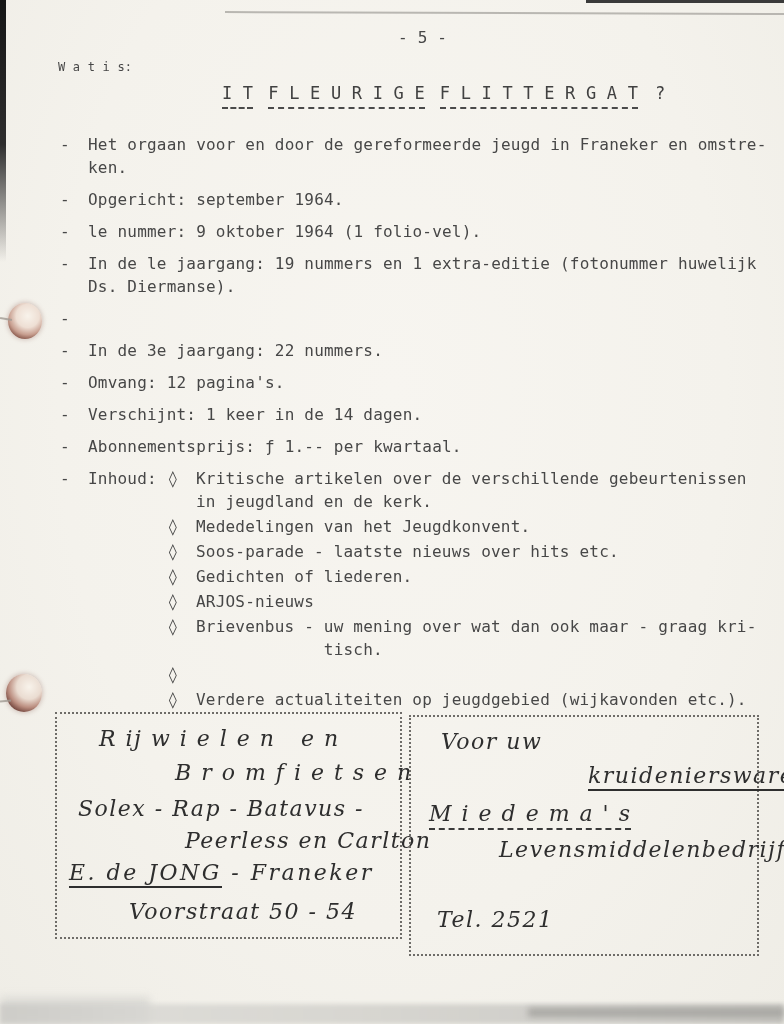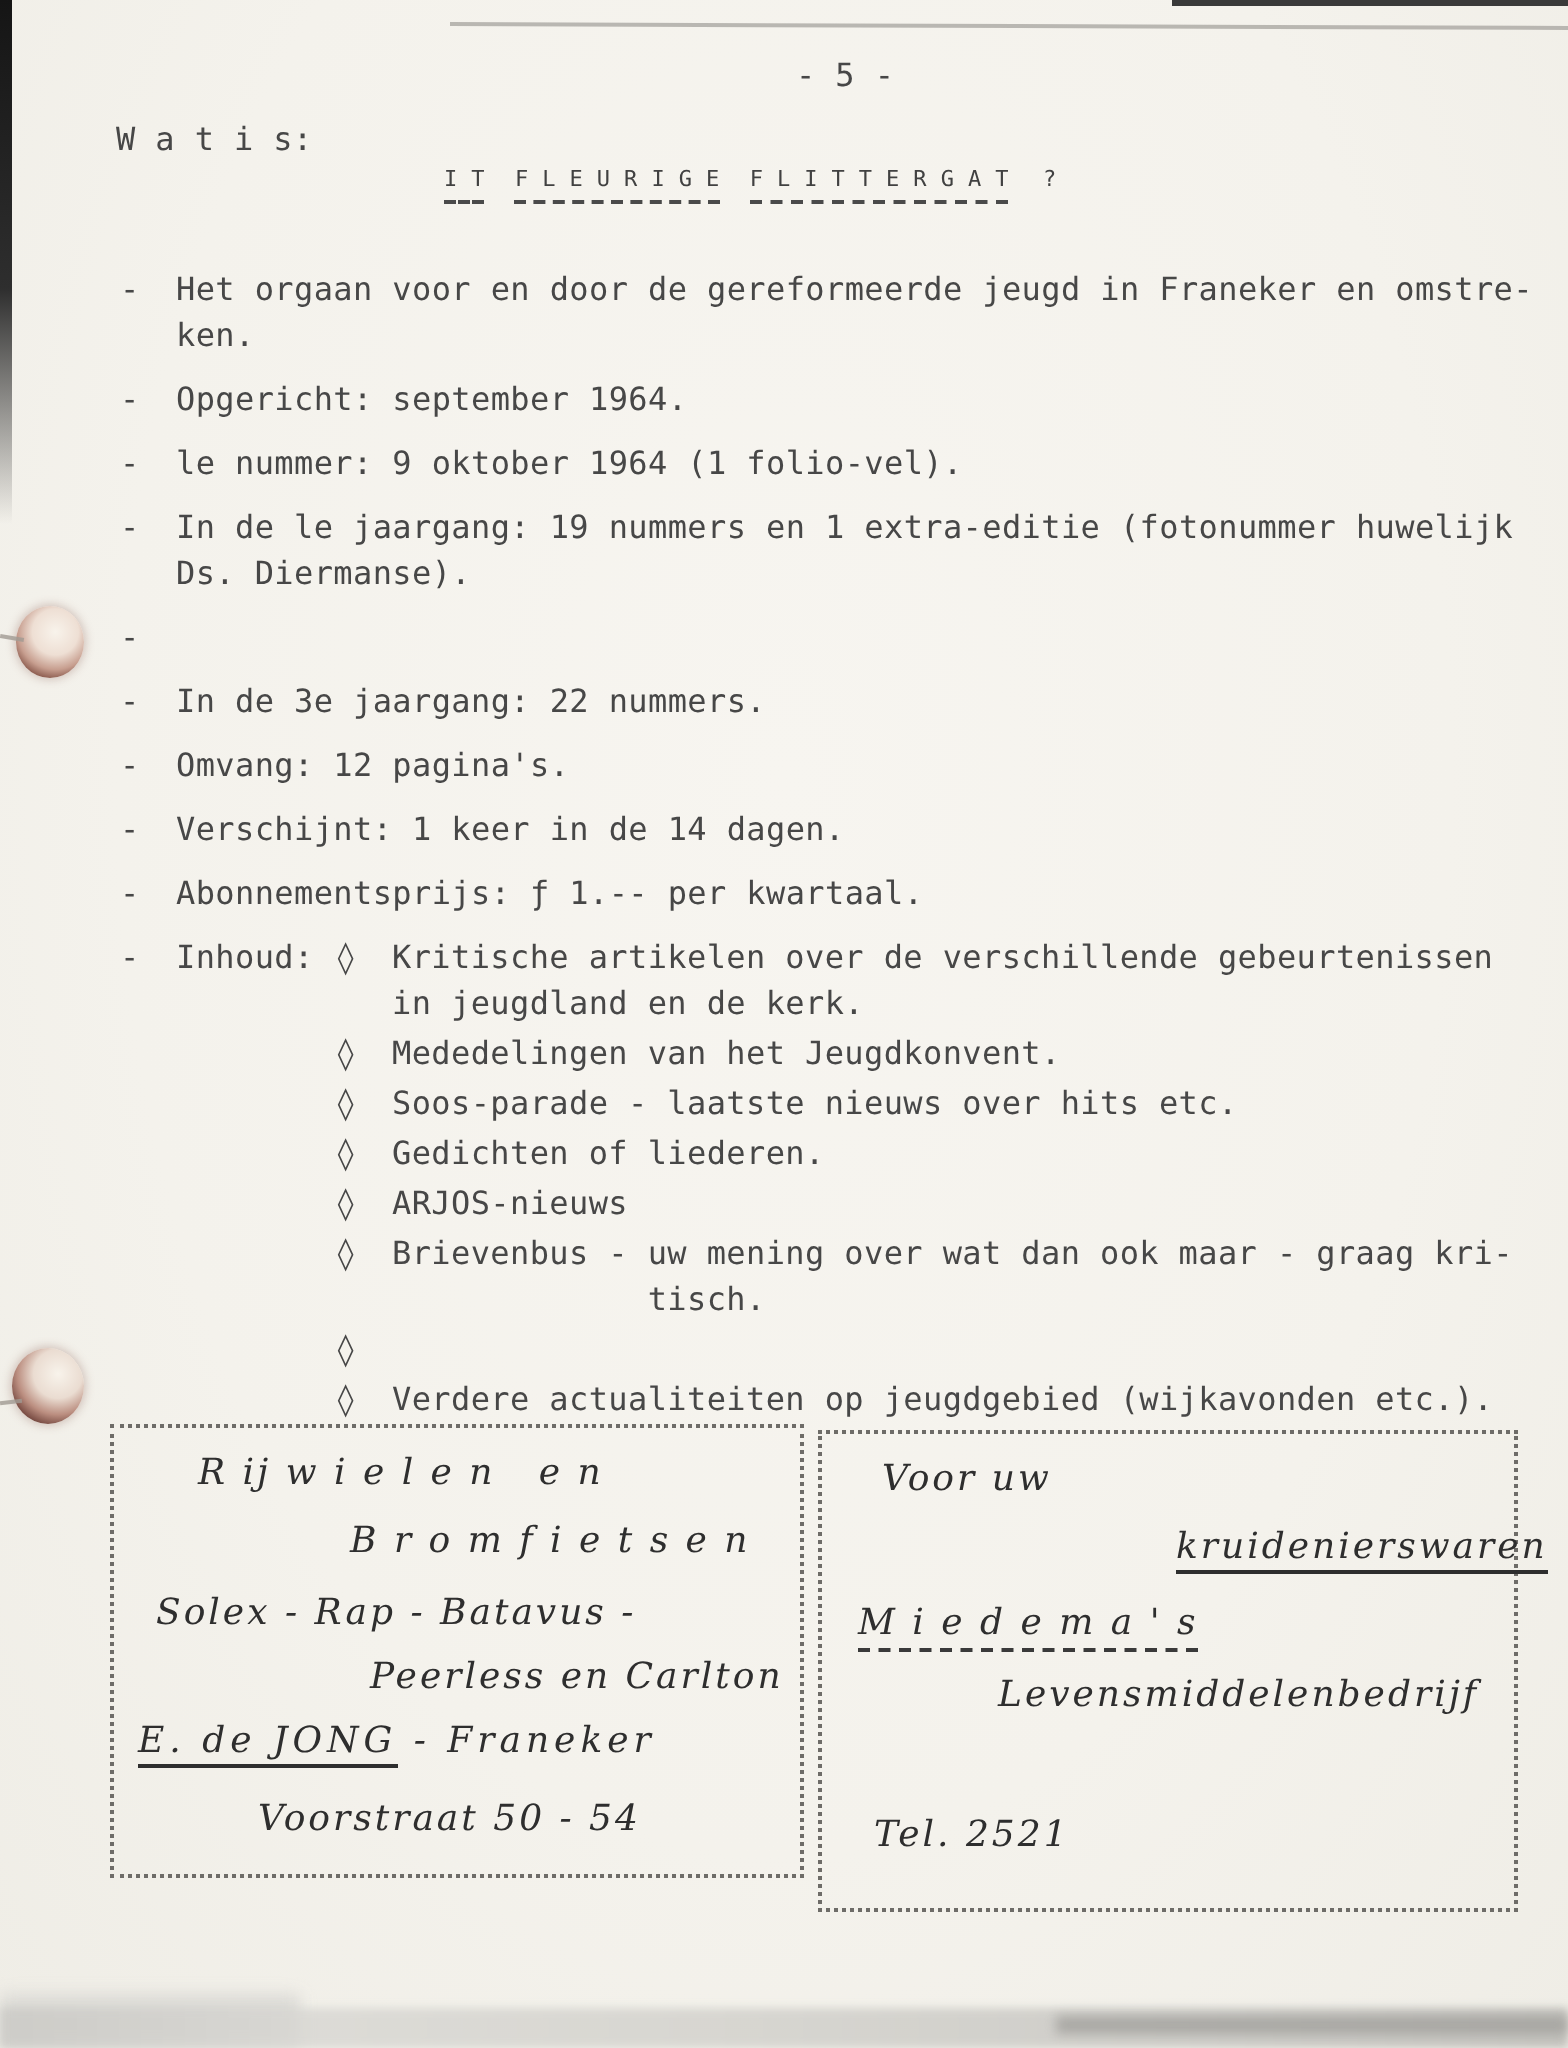--- a/index.html
+++ b/index.html
@@ -7,41 +7,41 @@
   .page {
     position:relative; width:784px; height:1024px; overflow:hidden;
     background:radial-gradient(ellipse at 50% 38%, #f7f5f0 0%, #f4f2ec 60%, #efede6 100%);
     font-family:"DejaVu Sans Mono","Liberation Mono",monospace;
     color:#474747;
   }
   .typed { font-family:"DejaVu Sans Mono","Liberation Mono",monospace; letter-spacing:0.2px; }
 
   
   .pageno { position:absolute; top:28px; left:398px; font-size:16px; }
-  .intro  { position:absolute; top:60px; left:58px;  font-size:16px; }
-  .title  { position:absolute; top:83px; left:222px; font-size:11px; white-space:nowrap; color:#414141; }
+  .intro  { position:absolute; top:60px; left:58px;  font-size:12px; }
+  .title  { position:absolute; top:83px; left:222px; font-size:17px; white-space:nowrap; color:#414141; }
   .title .tw { display:inline-block; border-bottom:2px dashed #4a4a4a; padding-bottom:4px; margin-right:15px; }
   .title .tsuffix { display:inline-block; margin-left:2px; }
 
   
   .list { position:absolute; top:133px; left:60px; width:714px; font-size:16px; }
   .item { display:flex; margin-bottom:9px; }
   .dash { flex:0 0 28px; line-height:23px; }
   .itext { white-space:pre-wrap; line-height:23px; }
   .inhoud-label { flex:0 0 80px; line-height:23px; }
   .subs { flex:1; }
   .sub  { display:flex; margin-bottom:2px; }
   .sub-bullet { flex:0 0 28px; line-height:23px; }
 
   
   .ad { position:absolute; border:2px dotted #6e6c68; }
   .ad-left  { left:55px;  top:712px; width:347px; height:227px; }
   .ad-right { left:409px; top:715px; width:350px; height:241px; }
   .hand { position:absolute; font-family:"DejaVu Serif","Liberation Serif",serif;
-          font-style:italic; color:#2e2e2e; font-size:18px; white-space:pre; letter-spacing:1.5px; }
+          font-style:italic; color:#2e2e2e; font-size:22px; white-space:pre; letter-spacing:1.5px; }
   .u-solid  { border-bottom:2px solid #2e2e2e; padding-bottom:1px; }
   .u-dashed { border-bottom:2px dashed #3a3a3a; padding-bottom:2px; }
   .al1 { left:42px;  top:12px; }
   .al2 { left:118px; top:46px; }
   .al3 { left:21px;  top:82px; }
   .al4 { left:128px; top:114px; }
   .al5 { left:12px;  top:146px; letter-spacing:2.5px; }
   .al6 { left:72px;  top:185px; }
   .ar1 { left:30px;  top:12px; }
   .ar2 { left:148px; top:46px;margin-left:29px; }

